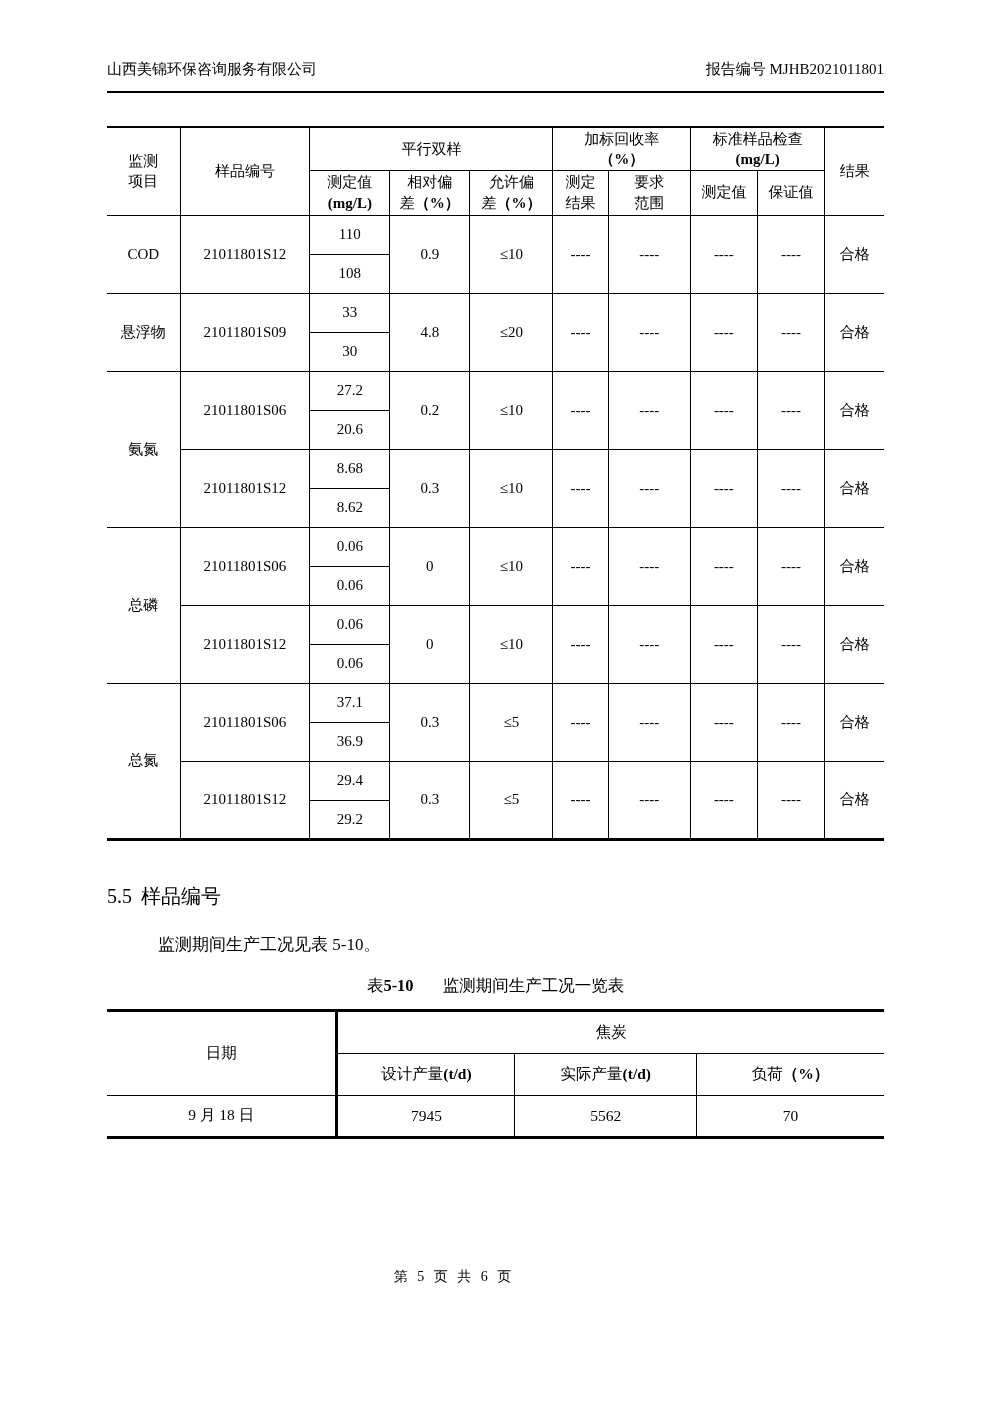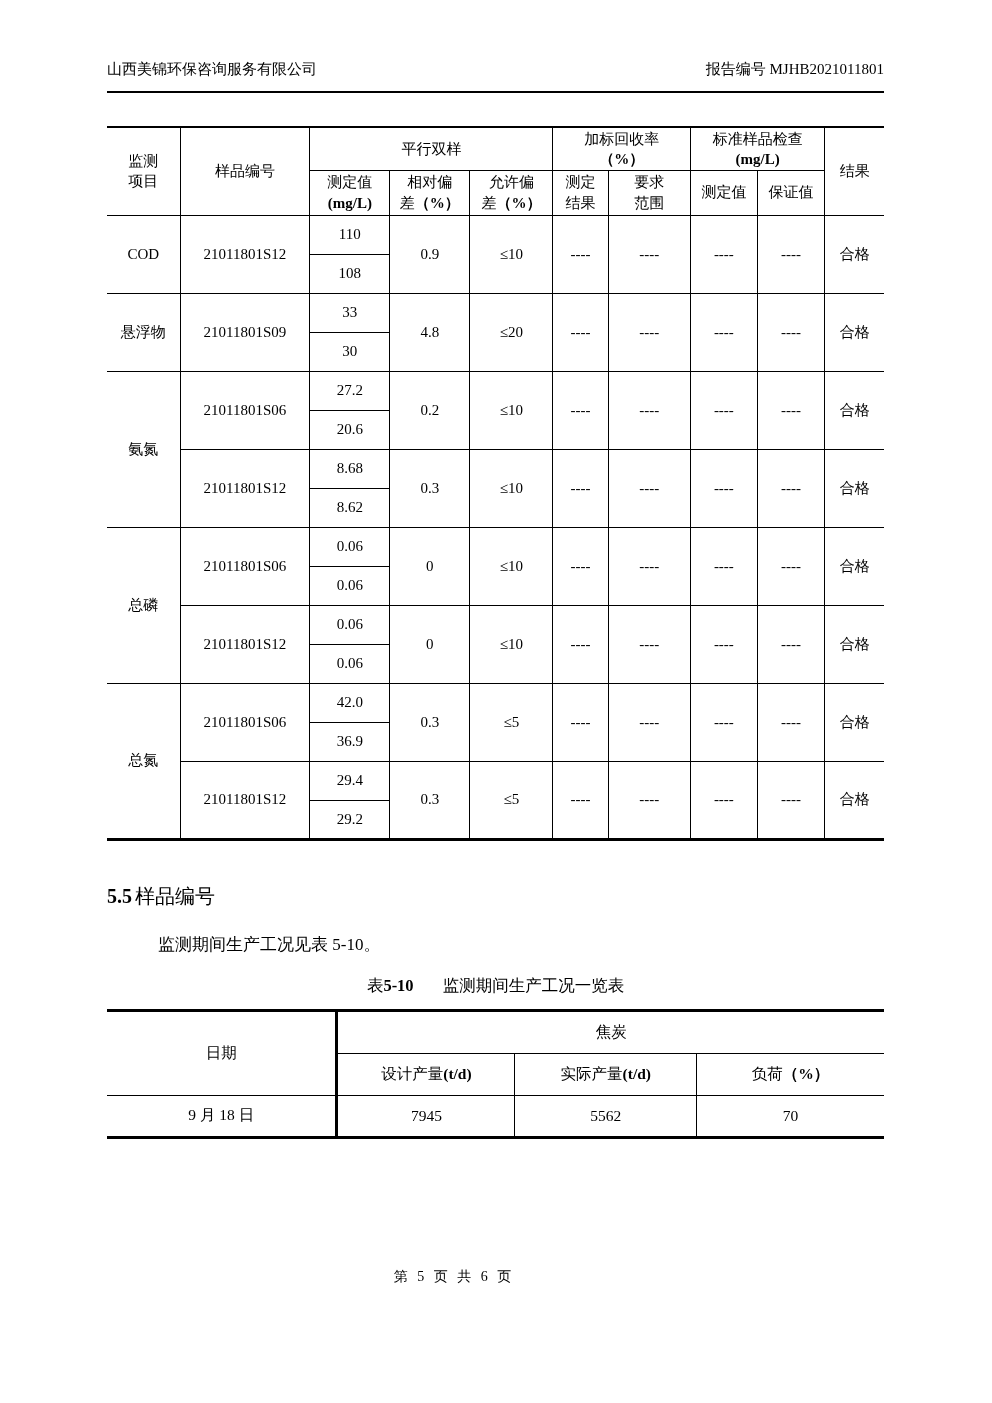--- a/index.html
+++ b/index.html
@@ -30,21 +30,21 @@
   .qa{margin-top:33px;font-size:15px;
       border-top:2px solid #000;border-bottom:3px solid #000;
       border-left:none;border-right:none;}
   .qa th{white-space:pre-line;line-height:1.35;}
   .qa tr.hdr1{height:43px;}
   .qa tr.hdr2{height:45px;}
   .qa tr.sub{height:39px;}
 
   
   .sec-heading{margin-top:42px;font-size:20px;}
-  .sec-num{font-weight:bold;margin-right:3px;}
+  .sec-num{font-weight:normal;margin-right:9px;}
   .paragraph{margin-top:23px;font-size:17px;text-indent:51px;}
   .caption{margin-top:19px;text-align:center;font-size:16.5px;}
   .cap-num{font-weight:bold;margin-left:0;}
   .cap-title{margin-left:29px;}
 
   
   .prod{margin-top:12px;font-size:15.5px;
         border-top:3px solid #000;border-bottom:3px solid #000;
         border-left:none;border-right:none;}
   .prod tr.r1{height:43px;}
@@ -195,21 +195,21 @@
         <td rowspan="2">----</td>
         <td rowspan="2" class="no-r">合格</td>
       </tr>
       <tr class="sub">
         <td>0.06</td>
       </tr>
 
       <tr class="sub">
         <td rowspan="4" class="no-l">总氮</td>
         <td rowspan="2">21011801S06</td>
-        <td>42.0</td>
+        <td>37.1</td>
         <td rowspan="2">0.3</td>
         <td rowspan="2">≤5</td>
         <td rowspan="2">----</td>
         <td rowspan="2">----</td>
         <td rowspan="2">----</td>
         <td rowspan="2">----</td>
         <td rowspan="2" class="no-r">合格</td>
       </tr>
       <tr class="sub">
         <td>36.9</td>

